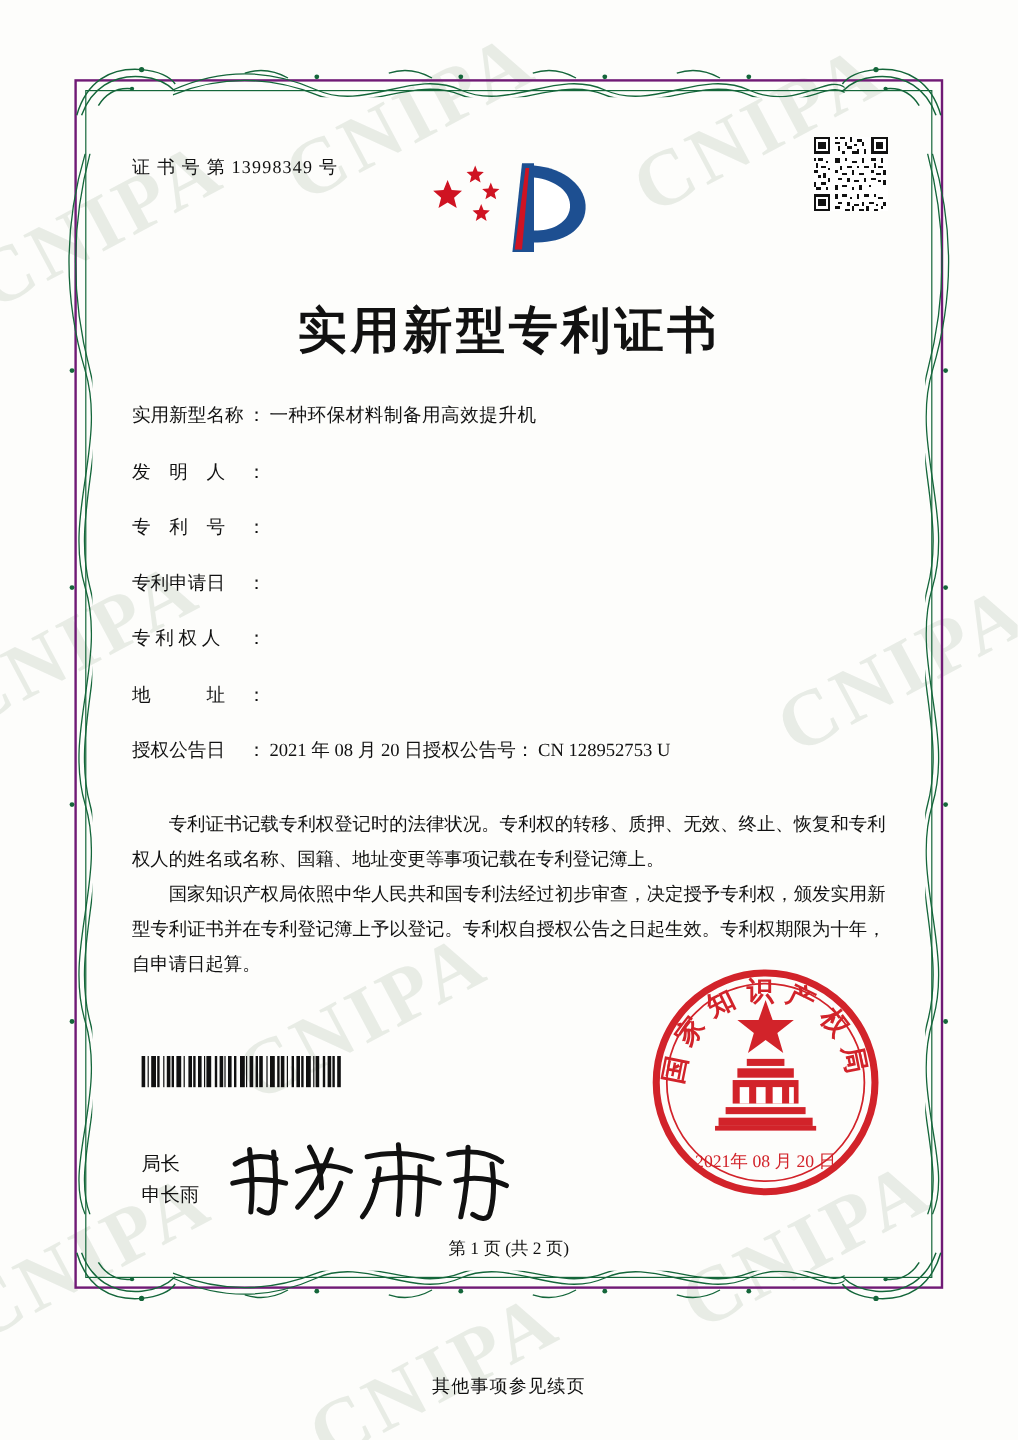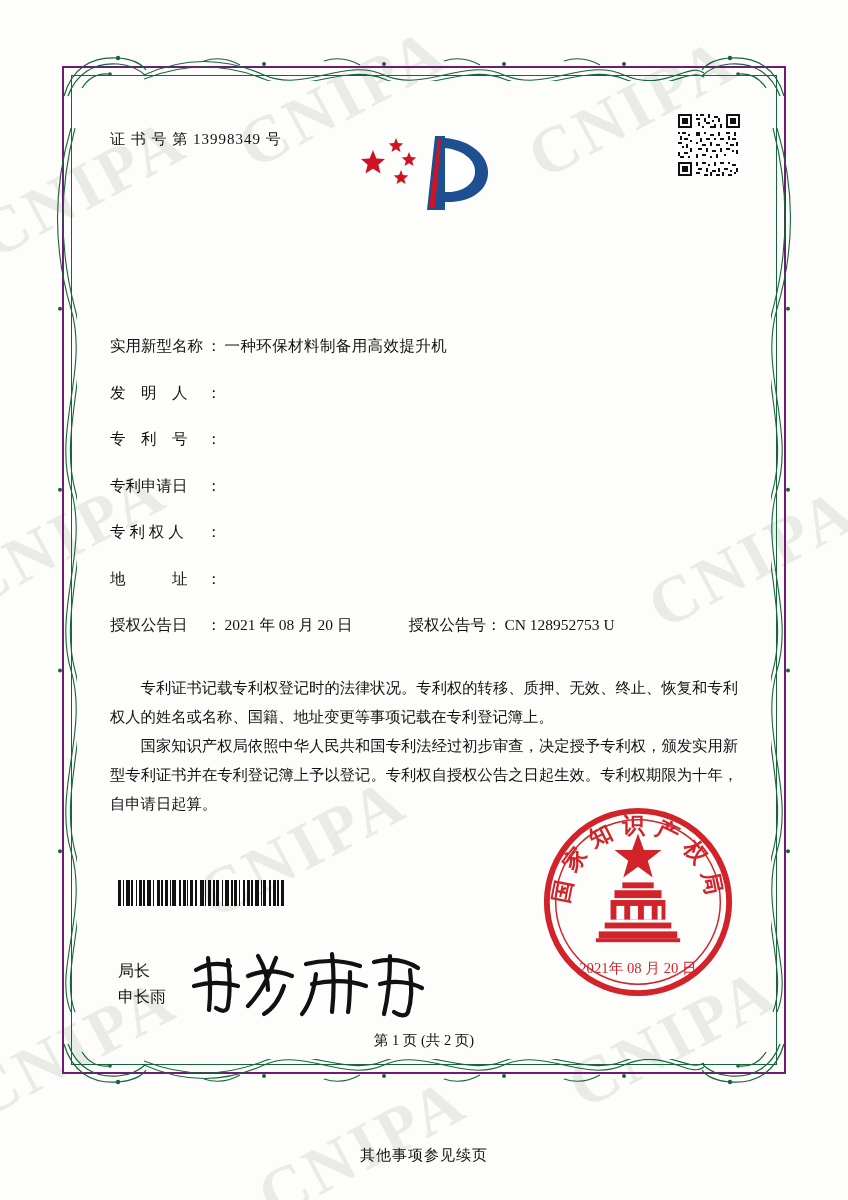--- a/index.html
+++ b/index.html
@@ -115,21 +115,21 @@
     width:96px;
     flex:none;
     letter-spacing:0;
     white-space:nowrap;
     font-family:Liberation Serif, serif;
   }
   .f-colon{flex:none;padding-right:3px;}
   .f-value{flex:1;letter-spacing:.4px;}
   .f-value.mono{font-family:"Liberation Serif", serif;letter-spacing:.8px;}
 
-  .f-row.dual .f-second-label{margin-left:56px;white-space:nowrap;}
+  .f-row.dual .f-second-label{white-space:nowrap;}
 
   .para{
     position:absolute;left:46px;right:46px;top:605px;
     font-size:15.3px;
     line-height:29px;
     color:#111;
     text-align:justify;
   }
   .para p{margin:0;text-indent:2em;}
 
@@ -399,20 +399,21 @@
           <polygon points="52,40 54,45 59.2,45.4 55.2,48.9 56.5,54.1 52,51.3 47.5,54.1 48.8,48.9 44.8,45.4 50,45"></polygon>
         </g>
         <path d="M86 6 L96 6 L96 80 L78 80 Z" fill="#1d4f91"></path>
         <path d="M96 8 C 122 10, 140 26, 139 44 C 138 62, 120 72, 99 72 L 96 72 Z" fill="#1d4f91"></path>
         <path d="M96 18 C 114 20, 127 30, 126 43 C 125 55, 112 62, 99 62 L 96 62 Z" fill="#ffffff"></path>
         <path d="M86 6 L96 6 L96 80 L78 80 Z" fill="#cf1322" opacity="0"></path>
         <path d="M80 78 L 89 10 L 92 10 L 86 78 Z" fill="#cf1322"></path>
       </svg>
     </div>
 
+    <div class="title">实用新型专利证书</div>
 
     <div class="fields">
       <div class="f-row">
         <span class="f-label">实用新型名称</span>
         <span class="f-colon">：</span>
         <span class="f-value">一种环保材料制备用高效提升机</span>
       </div>
       <div class="f-row">
         <span class="f-label">发　明　人</span>
         <span class="f-colon">：</span>

